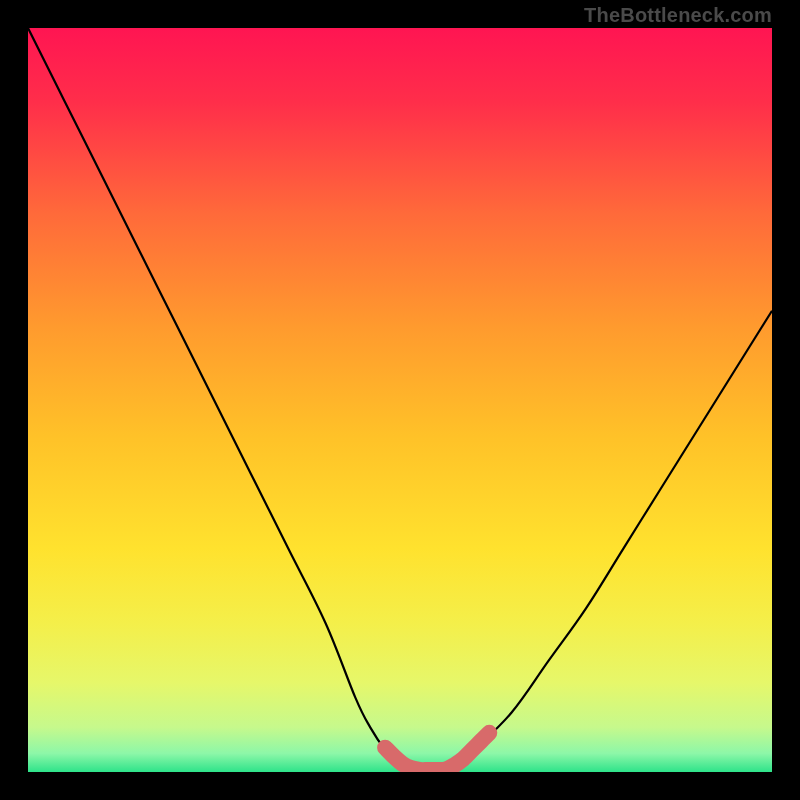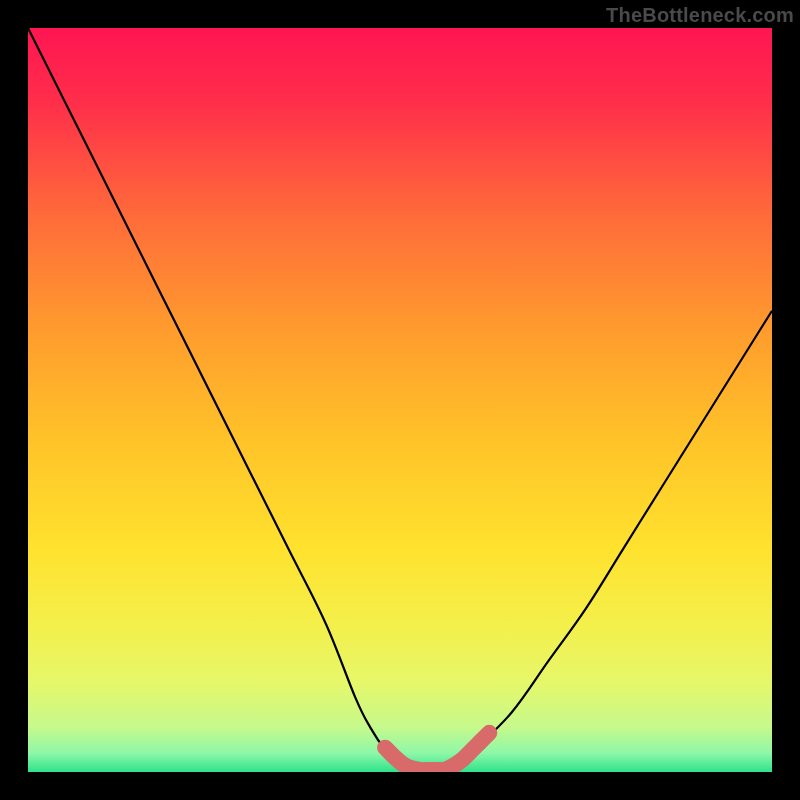--- a/index.html
+++ b/index.html
@@ -13,21 +13,21 @@
   }
   .frame {
     position: relative;
     width: 800px;
     height: 800px;
     background: #000;
   }
   .watermark {
     position: absolute;
     top: 4px;
-    right: 6px;
+    right: 28px;
     color: #4a4a4a;
     font-size: 20px;
     font-weight: 600;
     letter-spacing: 0.2px;
     z-index: 10;
   }
   .plot-wrap {
     position: absolute;
     left: 28px;
     top: 28px;

